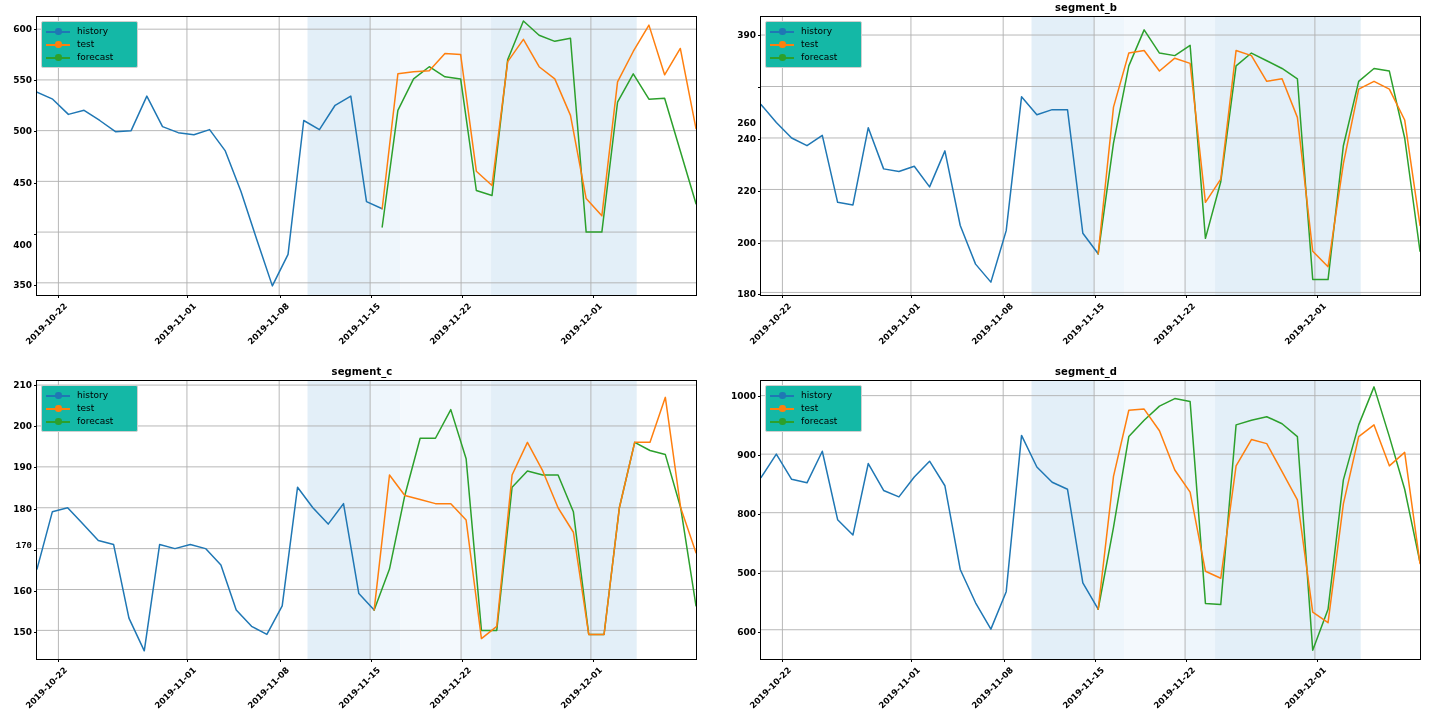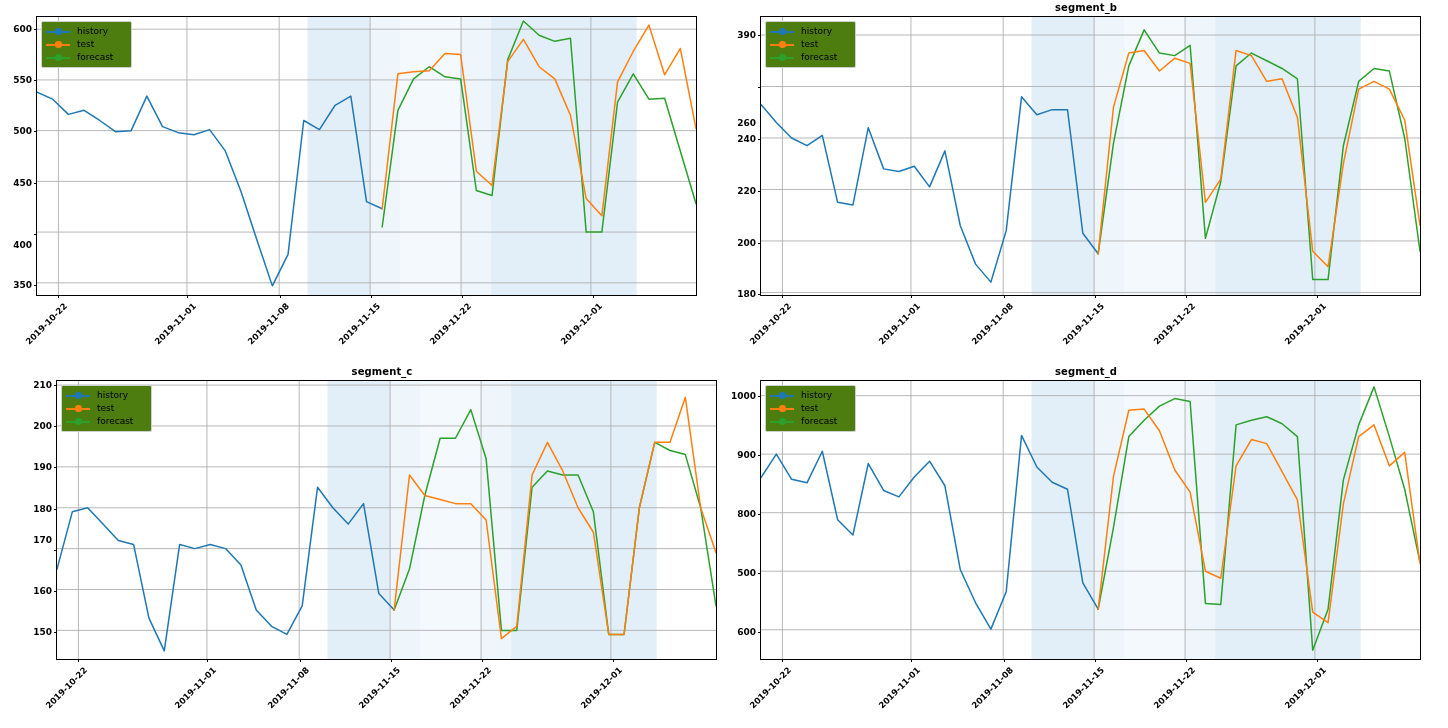--- a/index.html
+++ b/index.html
@@ -1,21 +1,21 @@
 <!DOCTYPE html>
 <html><head>
 <meta charset="utf-8">
 <style>
   html,body{margin:0;padding:0;background:#ffffff;}
   body{width:1448px;height:728px;font-family:"DejaVu Sans",sans-serif;overflow:hidden;}
   .figure{position:relative;width:1448px;height:728px;background:#ffffff;}
   .subplot{position:absolute;width:724px;height:364px;}
   .sp-a{left:0;top:0;}
   .sp-b{left:724px;top:0;}
-  .sp-c{left:0;top:364px;margin-left:20px;}
+  .sp-c{left:0;top:364px;}
   .sp-d{left:724px;top:364px;}
   .sp-title{
     position:absolute;left:0;right:0;top:2px;text-align:center;
     font-size:10px;font-weight:bold;color:#000;
     font-family:"DejaVu Sans",sans-serif;letter-spacing:.1px;
   }
   .axes{
     position:absolute;left:36px;top:16px;width:661px;height:280px;
     border:1px solid #000;box-sizing:border-box;background:#fff;
   }
@@ -29,22 +29,22 @@
   .ytick-mark{position:absolute;right:100%;width:3px;height:1px;background:#000;}
   .xtick-mark{position:absolute;top:100%;width:1px;height:3px;background:#000;}
   .xtick-label{
     position:absolute;top:100%;margin-top:6px;
     font-size:8.5px;color:#000;font-weight:bold;white-space:nowrap;
     transform-origin:right top;transform:translateX(-100%) rotate(-45deg);
     font-family:"DejaVu Sans",sans-serif;
   }
   .legend{
     position:absolute;left:4px;top:4px;
-    background:#4d7c0f;border:1px solid #cfcfcf;border-radius:2px;
-    padding:3px 18px 3px 4px;z-index:6;
+    background:#14b8a6;border:1px solid #cfcfcf;border-radius:2px;
+    padding:3px 24px 3px 4px;z-index:6;
   }
   .legend-row{display:flex;align-items:center;height:13px;}
   .legend-swatch{position:relative;width:24px;height:11px;margin-right:7px;flex:0 0 24px;}
   .legend-swatch .lsl{position:absolute;left:0;top:5px;width:24px;height:1.6px;}
   .legend-swatch .lsd{position:absolute;left:9px;top:2.2px;width:6.5px;height:6.5px;border-radius:50%;}
   .legend-label{font-size:9px;color:#000;font-family:"DejaVu Sans",sans-serif;line-height:11px;}
 </style>
 </head>
 <body>
 
@@ -222,21 +222,21 @@
           <line x1="425.35" x2="425.35" y1="0" y2="280" stroke="#b0b0b0" stroke-width="0.9"></line>
           <line x1="555.57" x2="555.57" y1="0" y2="280" stroke="#b0b0b0" stroke-width="0.9"></line>
           <polyline points="0.00,189.41 15.37,131.76 30.74,127.65 46.12,144.12 61.49,160.59 76.86,164.71 92.23,238.82 107.60,271.76 122.98,164.71 138.35,168.82 153.72,164.71 169.09,168.82 184.47,185.29 199.84,230.59 215.21,247.06 230.58,255.29 245.95,226.47 261.33,107.06 276.70,127.65 292.07,144.12 307.44,123.53 322.81,214.12 338.19,230.59" fill="none" stroke="#1f77b4" stroke-width="1.5" stroke-linejoin="round" stroke-linecap="round"></polyline>
           <polyline points="338.19,230.59 353.56,189.41 368.93,115.29 384.30,57.65 399.67,57.65 415.05,28.82 430.42,78.24 445.79,251.18 461.16,251.18 476.53,107.06 491.91,90.59 507.28,94.71 522.65,94.71 538.02,131.76 553.40,255.29 568.77,255.29 584.14,127.65 599.51,61.76 614.88,70.00 630.26,74.12 645.63,127.65 661.00,226.47" fill="none" stroke="#2ca02c" stroke-width="1.5" stroke-linejoin="round" stroke-linecap="round"></polyline>
           <polyline points="338.19,230.59 353.56,94.71 368.93,115.29 384.30,119.41 399.67,123.53 415.05,123.53 430.42,140.00 445.79,259.41 461.16,247.06 476.53,94.71 491.91,61.76 507.28,90.59 522.65,127.65 538.02,152.35 553.40,255.29 568.77,255.29 584.14,127.65 599.51,61.76 614.88,61.76 630.26,16.47 645.63,127.65 661.00,172.94" fill="none" stroke="#ff7f0e" stroke-width="1.5" stroke-linejoin="round" stroke-linecap="round"></polyline>
         </svg>
         <div class="ytick-label" style="top: 251.176px;">150</div>
         <div class="ytick-mark" style="top: 251.176px;"></div>
         <div class="ytick-label" style="top: 210px;">160</div>
         <div class="ytick-mark" style="top: 210px;"></div>
-        <div class="ytick-label" style="top: 159px;">170</div>
+        <div class="ytick-label" style="top: 165px; font-family: Liberation Mono, monospace;">170</div>
         <div class="ytick-mark" style="top: 168.824px;"></div>
         <div class="ytick-label" style="top: 127.647px;">180</div>
         <div class="ytick-mark" style="top: 127.647px;"></div>
         <div class="ytick-label" style="top: 86.4706px;">190</div>
         <div class="ytick-mark" style="top: 86.4706px;"></div>
         <div class="ytick-label" style="top: 45.2941px;">200</div>
         <div class="ytick-mark" style="top: 45.2941px;"></div>
         <div class="ytick-label" style="top: 4.11765px;">210</div>
         <div class="ytick-mark" style="top: 4.11765px;"></div>
         <div class="xtick-mark" style="left: 21.4825px;"></div>

